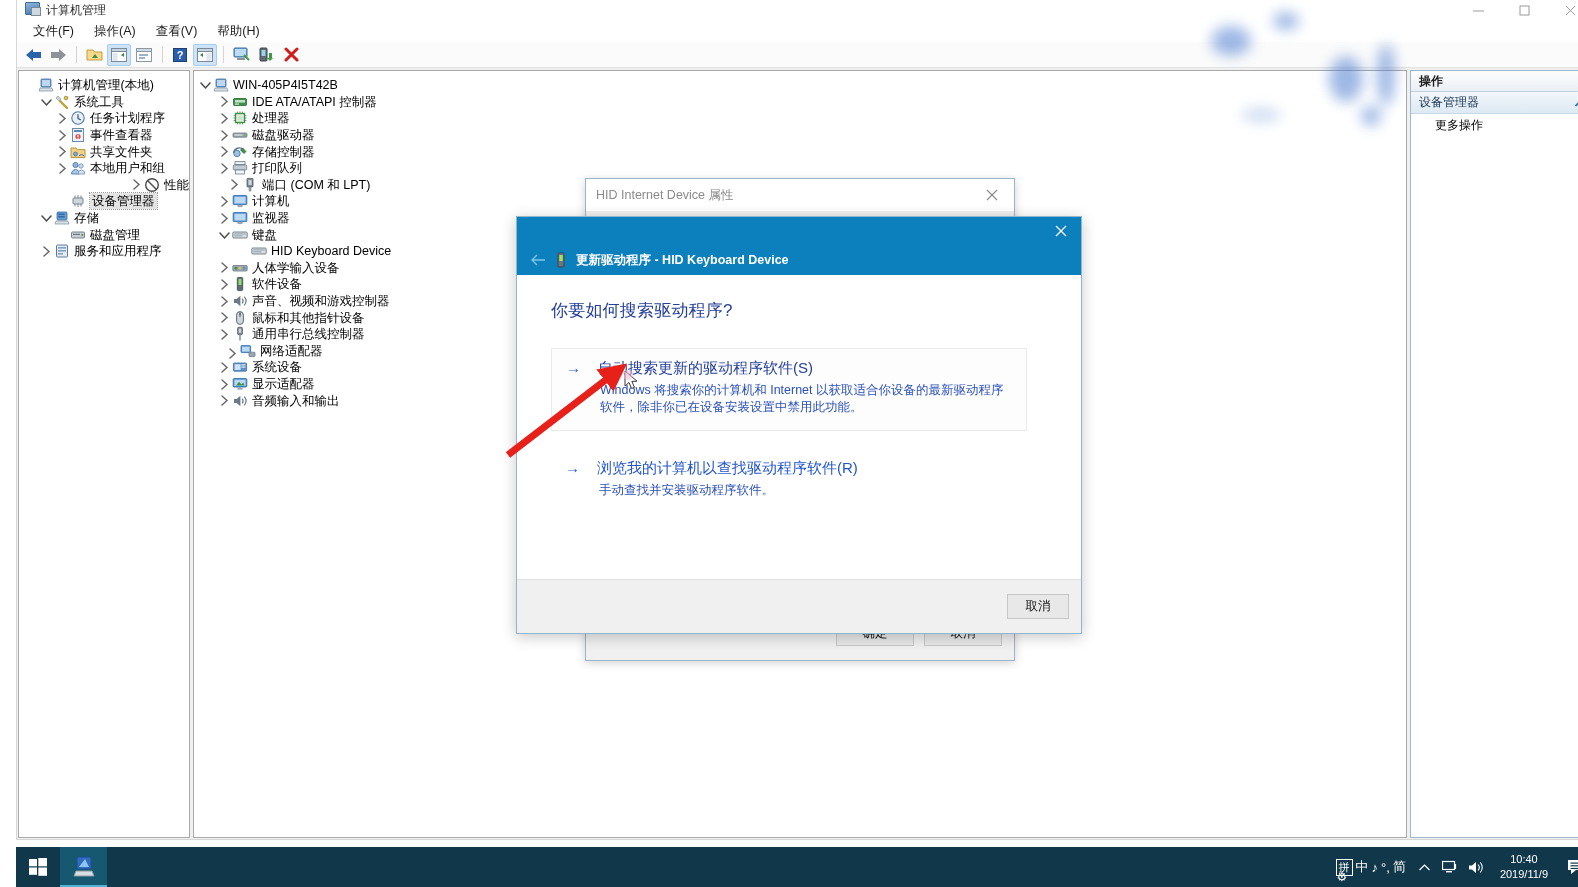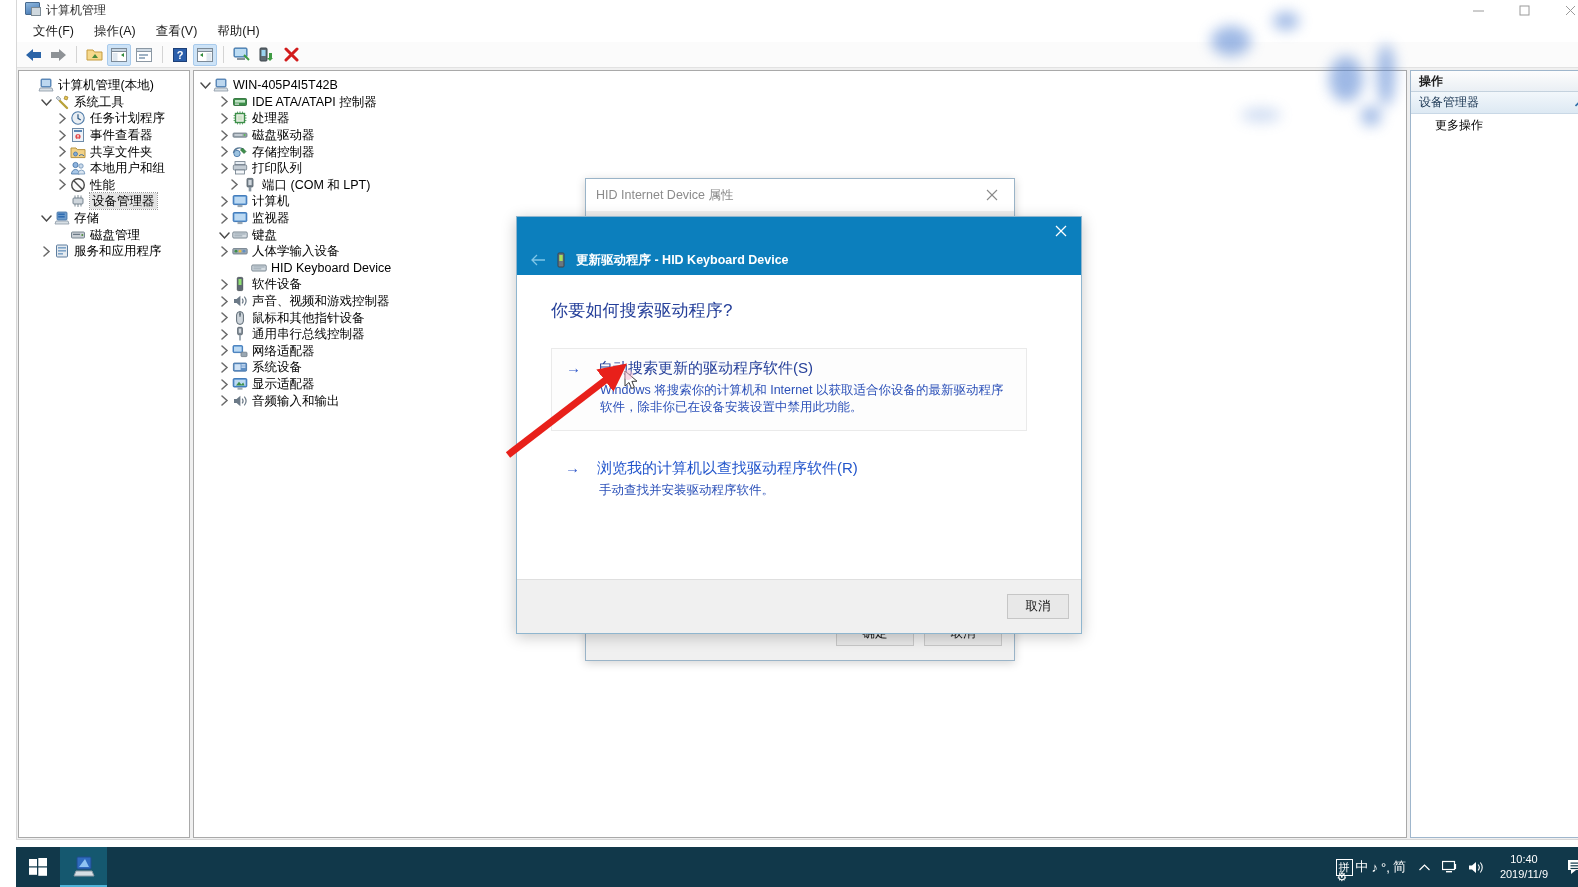--- a/index.html
+++ b/index.html
@@ -438,21 +438,21 @@
               <span class="ticon">
                 <svg class="ic" viewBox="0 0 16 16">
                   <circle cx="5.5" cy="5" r="2.6" fill="#8fb4de" stroke="#3f6ea2" stroke-width=".8"></circle>
                   <path d="M1.5 14 a4 4.5 0 0 1 8 0 z" fill="#a9c8e8" stroke="#3f6ea2" stroke-width=".8"></path>
                   <circle cx="11" cy="6" r="2.2" fill="#c9d9ea" stroke="#6b8fb5" stroke-width=".8"></circle>
                   <path d="M8 14 a3.4 4 0 0 1 6.8 0 z" fill="#d9e5f1" stroke="#6b8fb5" stroke-width=".8"></path>
                 </svg>
               </span>
               <span class="tlabel">本地用户和组</span>
             </div>
-            <div class="tnode" style="padding-left: 36px;">
+            <div class="tnode" style="padding-left: 36px; justify-content: flex-end;">
               <span class="twist"><svg width="9" height="11" viewBox="0 0 9 11">
                   <path d="M2 1 L7 5.5 L2 10" fill="none" stroke="#6a6a6a" stroke-width="1.5" stroke-linecap="round"></path>
                 </svg></span>
               <span class="ticon">
                 <svg class="ic" viewBox="0 0 16 16">
                   <circle cx="8" cy="8" r="6.3" fill="#fbfbfb" stroke="#4a4a4a" stroke-width="1.4"></circle>
                   <path d="M3.8 3.8 L12.2 12.2" stroke="#4a4a4a" stroke-width="1.4"></path>
                 </svg>
               </span>
               <span class="tlabel">性能</span>
@@ -634,45 +634,45 @@
                 </svg></span>
               <span class="ticon">
                 <svg class="ic" viewBox="0 0 16 16">
                   <rect x="0.8" y="5" width="14.4" height="6" rx="1" fill="#d5dce2" stroke="#6c7a87" stroke-width=".9"></rect>
                   <rect x="2.3" y="6.4" width="11.4" height="1.1" fill="#9aa7b2"></rect>
                   <rect x="2.3" y="8.3" width="8" height="1.1" fill="#9aa7b2"></rect>
                 </svg>
               </span>
               <span class="tlabel">键盘</span>
             </div>
+            <div class="tnode" style="padding-left: 42px;">
+              <span class="twist"></span>
+              <span class="ticon">
+                <svg class="ic" viewBox="0 0 16 16">
+                  <rect x="0.8" y="5" width="14.4" height="6" rx="1" fill="#d5dce2" stroke="#6c7a87" stroke-width=".9"></rect>
+                  <rect x="2.3" y="6.4" width="11.4" height="1.1" fill="#9aa7b2"></rect>
+                  <rect x="2.3" y="8.3" width="8" height="1.1" fill="#9aa7b2"></rect>
+                </svg>
+              </span>
+              <span class="tlabel">HID Keyboard Device</span>
+            </div>
             <div class="tnode" style="padding-left: 23px;">
               <span class="twist"><svg width="9" height="11" viewBox="0 0 9 11">
                   <path d="M2 1 L7 5.5 L2 10" fill="none" stroke="#6a6a6a" stroke-width="1.5" stroke-linecap="round"></path>
                 </svg></span>
               <span class="ticon">
                 <svg class="ic" viewBox="0 0 16 16">
                   <rect x="0.8" y="5.5" width="14.4" height="5.5" rx="1" fill="#9aa7b2" stroke="#6c7a87" stroke-width=".8"></rect>
                   <circle cx="4" cy="8.2" r="1.4" fill="#3d8f4a"></circle>
                   <circle cx="8" cy="8.2" r="1.4" fill="#e3c14f"></circle>
                   <circle cx="12" cy="8.2" r="1.4" fill="#5f8fc4"></circle>
                 </svg>
               </span>
               <span class="tlabel">人体学输入设备</span>
             </div>
-            <div class="tnode" style="padding-left: 42px;">
-              <span class="twist"></span>
-              <span class="ticon">
-                <svg class="ic" viewBox="0 0 16 16">
-                  <rect x="0.8" y="5" width="14.4" height="6" rx="1" fill="#d5dce2" stroke="#6c7a87" stroke-width=".9"></rect>
-                  <rect x="2.3" y="6.4" width="11.4" height="1.1" fill="#9aa7b2"></rect>
-                  <rect x="2.3" y="8.3" width="8" height="1.1" fill="#9aa7b2"></rect>
-                </svg>
-              </span>
-              <span class="tlabel">HID Keyboard Device</span>
-            </div>
             <div class="tnode" style="padding-left: 23px;">
               <span class="twist"><svg width="9" height="11" viewBox="0 0 9 11">
                   <path d="M2 1 L7 5.5 L2 10" fill="none" stroke="#6a6a6a" stroke-width="1.5" stroke-linecap="round"></path>
                 </svg></span>
               <span class="ticon">
                 <svg class="ic" viewBox="0 0 16 16">
                   <rect x="5.3" y="1.4" width="5.4" height="13.2" rx="1" fill="#5f6a73" stroke="#3d464d" stroke-width=".8"></rect>
                   <rect x="6.5" y="3" width="3" height="6" fill="#8fe070"></rect>
                 </svg>
               </span>
@@ -710,21 +710,21 @@
                 </svg></span>
               <span class="ticon">
                 <svg class="ic" viewBox="0 0 16 16">
                   <rect x="5.6" y="1.3" width="4.8" height="7.4" rx="1" fill="#7d8892" stroke="#4f5a64" stroke-width=".8"></rect>
                   <rect x="6.8" y="2.6" width="2.4" height="4.2" fill="#d4dae0"></rect>
                   <rect x="7.2" y="8.7" width="1.6" height="5.8" fill="#8b98a4"></rect>
                 </svg>
               </span>
               <span class="tlabel">通用串行总线控制器</span>
             </div>
-            <div class="tnode" style="padding-left: 23px;">
+            <div class="tnode" style="padding-left: 31px; align-items: flex-end;">
               <span class="twist"><svg width="9" height="11" viewBox="0 0 9 11">
                   <path d="M2 1 L7 5.5 L2 10" fill="none" stroke="#6a6a6a" stroke-width="1.5" stroke-linecap="round"></path>
                 </svg></span>
               <span class="ticon">
                 <svg class="ic" viewBox="0 0 16 16">
                   <rect x="1" y="2.6" width="9.6" height="7" rx="1" fill="#4f8fcf" stroke="#2f6bb0" stroke-width=".8"></rect>
                   <rect x="2" y="3.6" width="7.6" height="5" fill="#bcd9f2"></rect>
                   <rect x="9" y="9.2" width="6" height="4.4" rx=".8" fill="#9aa7b2" stroke="#6c7a87" stroke-width=".8"></rect>
                 </svg>
               </span>

